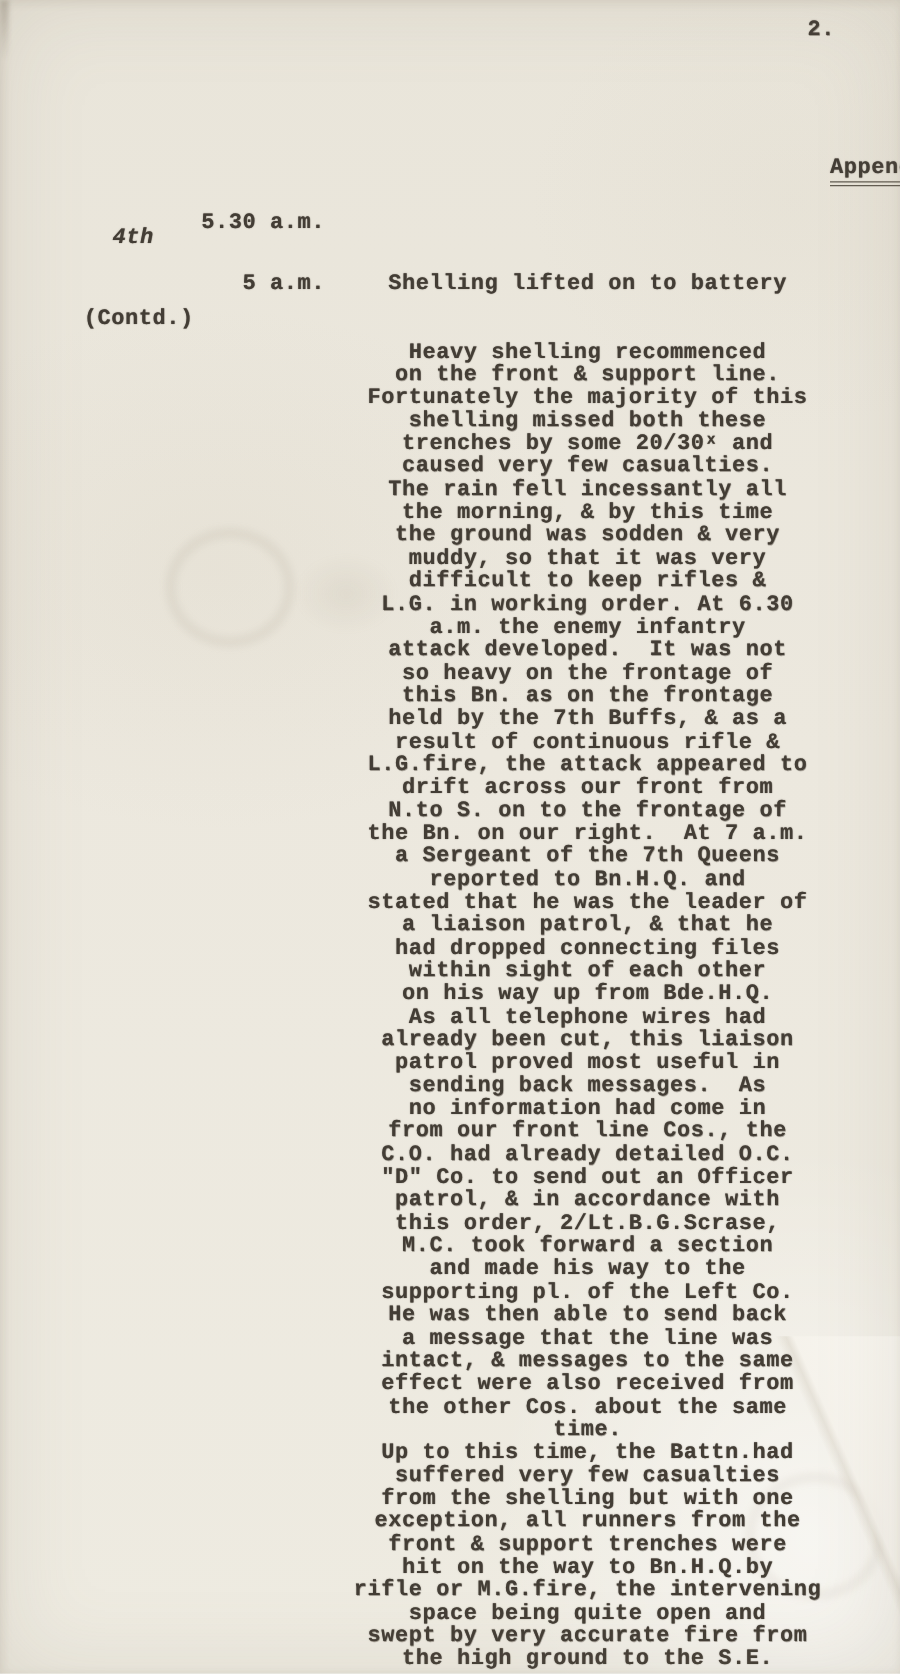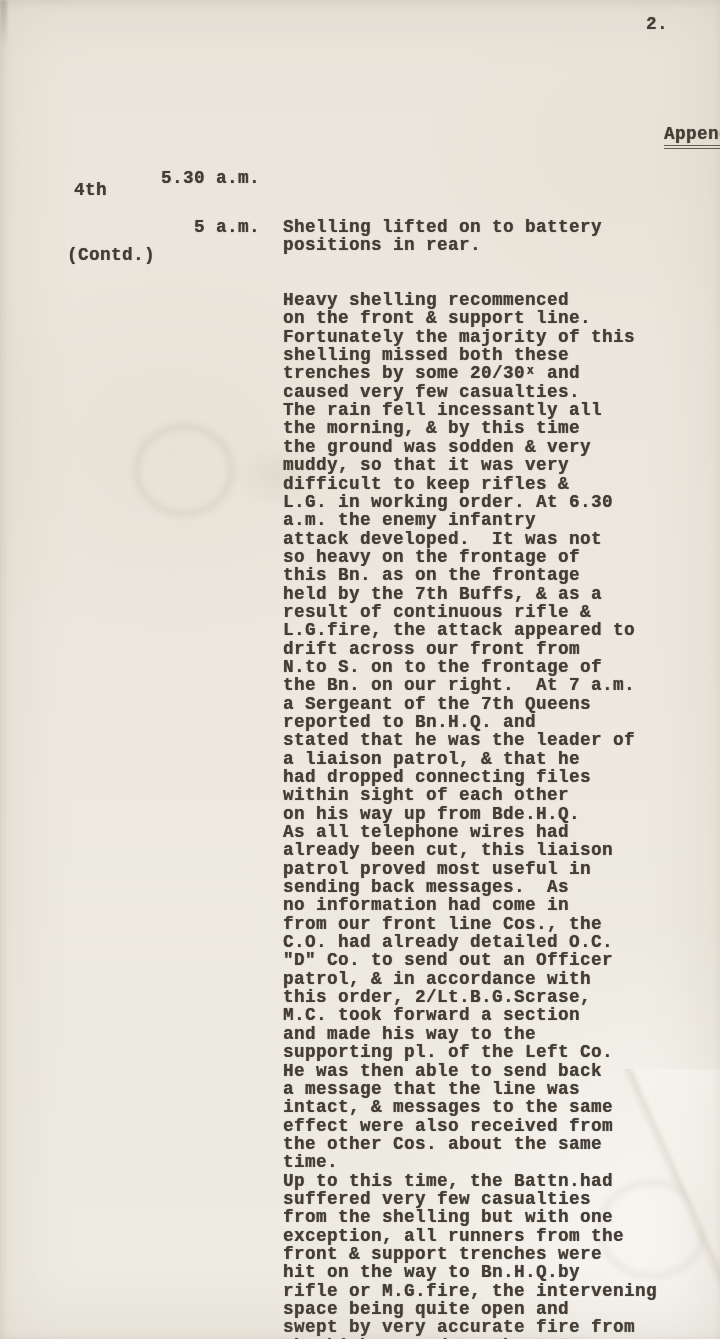--- a/index.html
+++ b/index.html
@@ -26,21 +26,21 @@
     font-weight: 700;
     white-space: pre;
     color: #433d35;
     text-shadow: 0 0 1px rgba(62, 55, 46, 0.65), 0.4px 0.4px 0.4px rgba(62,55,46,0.35);
   }
   .underlined {
     display: inline-block;
     padding-bottom: 1px;
     border-bottom: 4px double rgba(64, 57, 48, 0.8);
   }
-  .line { white-space: pre; }
+  .line { white-space: pre; text-align: center; }
   .vignette {
     position: absolute; inset: 0; pointer-events: none;
     box-shadow: inset 0 0 70px rgba(138,126,104,0.16), inset 3px 0 8px rgba(138,126,104,0.10), inset 0 3px 8px rgba(138,126,104,0.08);
   }
   .edge-mark {
     position: absolute; left: 0; top: 0; width: 7px; height: 48px;
     background: linear-gradient(180deg, rgba(120,110,95,0.35), transparent);
     filter: blur(1.5px);
   }
   .bleed-a {
@@ -76,25 +76,25 @@
   <div class="corner-crease"></div>
 
   <div class="tw" style="left:646px; top:15px;">2.</div>
 
 
   <div class="tw" style="left:620px; top:107px;">
     <span class="underlined">Appendix</span>
   </div>
 
 
-  <div class="tw" style="left:74px; top:181px;">4th</div>
+  <div class="tw" style="left:90px; top:181px;font-style:italic;">4th</div>
   <div class="tw" style="left:67px; top:210px;margin-top:36px;">(Contd.)</div>
 
   <div class="tw" style="left:161px; top:169px;">5.30 a.m.</div>
   <div class="tw" style="left:194px; top:218px;">5 a.m.</div>
 
   <div class="tw" style="left:283px; top:181px;">
-    <div><div class="line">Shelling lifted on to battery</div><div class="line">positions in rear.</div></div>
+    <div><div class="line">Shelling lifted on to battery</div></div>
     <div><div class="line">Heavy shelling recommenced</div><div class="line">on the front &amp; support line.</div><div class="line">Fortunately the majority of this</div><div class="line">shelling missed both these</div><div class="line">trenches by some 20/30ˣ and</div><div class="line">caused very few casualties.</div><div class="line">The rain fell incessantly all</div><div class="line">the morning, &amp; by this time</div><div class="line">the ground was sodden &amp; very</div><div class="line">muddy, so that it was very</div><div class="line">difficult to keep rifles &amp;</div><div class="line">L.G. in working order. At 6.30</div><div class="line">a.m. the enemy infantry</div><div class="line">attack developed.  It was not</div><div class="line">so heavy on the frontage of</div><div class="line">this Bn. as on the frontage</div><div class="line">held by the 7th Buffs, &amp; as a</div><div class="line">result of continuous rifle &amp;</div><div class="line">L.G.fire, the attack appeared to</div><div class="line">drift across our front from</div><div class="line">N.to S. on to the frontage of</div><div class="line">the Bn. on our right.  At 7 a.m.</div><div class="line">a Sergeant of the 7th Queens</div><div class="line">reported to Bn.H.Q. and</div><div class="line">stated that he was the leader of</div><div class="line">a liaison patrol, &amp; that he</div><div class="line">had dropped connecting files</div><div class="line">within sight of each other</div><div class="line">on his way up from Bde.H.Q.</div><div class="line">As all telephone wires had</div><div class="line">already been cut, this liaison</div><div class="line">patrol proved most useful in</div><div class="line">sending back messages.  As</div><div class="line">no information had come in</div><div class="line">from our front line Cos., the</div><div class="line">C.O. had already detailed O.C.</div><div class="line">"D" Co. to send out an Officer</div><div class="line">patrol, &amp; in accordance with</div><div class="line">this order, 2/Lt.B.G.Scrase,</div><div class="line">M.C. took forward a section</div><div class="line">and made his way to the</div><div class="line">supporting pl. of the Left Co.</div><div class="line">He was then able to send back</div><div class="line">a message that the line was</div><div class="line">intact, &amp; messages to the same</div><div class="line">effect were also received from</div><div class="line">the other Cos. about the same</div><div class="line">time.</div><div class="line">Up to this time, the Battn.had</div><div class="line">suffered very few casualties</div><div class="line">from the shelling but with one</div><div class="line">exception, all runners from the</div><div class="line">front &amp; support trenches were</div><div class="line">hit on the way to Bn.H.Q.by</div><div class="line">rifle or M.G.fire, the intervening</div><div class="line">space being quite open and</div><div class="line">swept by very accurate fire from</div><div class="line">the high ground to the S.E.</div></div>
   </div>
 
   <div class="vignette"></div>
 </div>
 
 </body></html>

